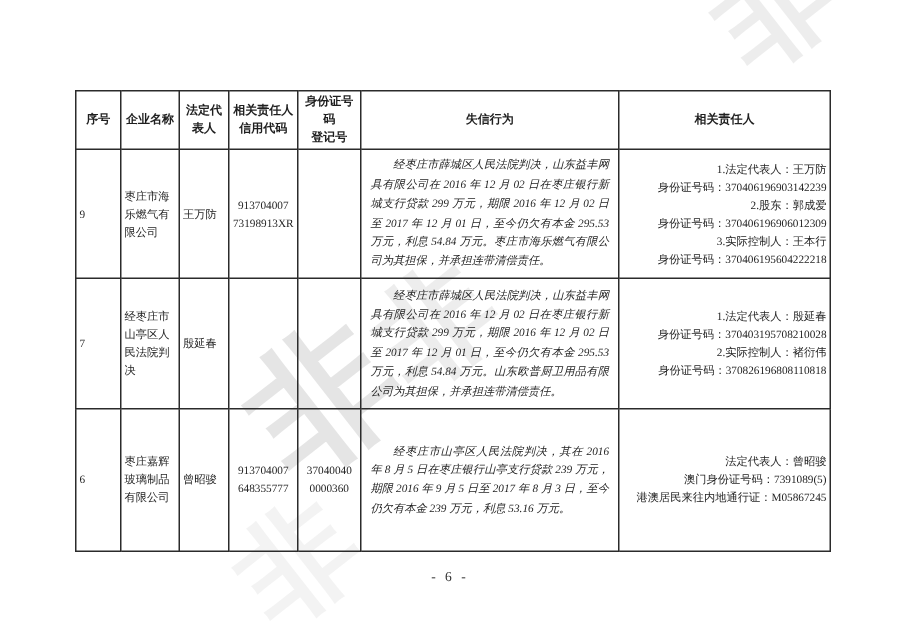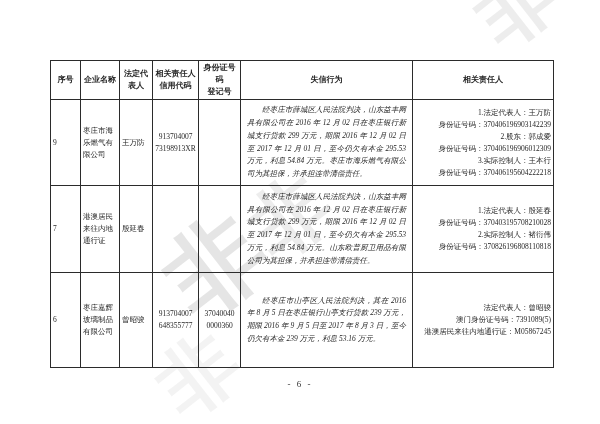--- a/index.html
+++ b/index.html
@@ -92,21 +92,21 @@
         </td>
       <td class="c-resp">1.法定代表人：王万防
 身份证号码：370406196903142239
 2.股东：郭成爱
 身份证号码：370406196906012309
 3.实际控制人：王本行
 身份证号码：370406195604222218</td>
     </tr>
     <tr style="height:87px;">
       <td class="c-no">7</td>
-      <td class="c-company">港澳居民来往内地通行证</td>
+      <td class="c-company">经枣庄市山亭区人民法院判决</td>
       <td class="c-rep">殷延春</td>
       <td class="c-code"></td>
       <td class="c-reg"></td>
       <td class="c-behavior">
           <div class="para">经枣庄市薛城区人民法院判决，山东益丰网具有限公司在 2016 年 12 月 02 日在枣庄银行新城支行贷款 299 万元，期限 2016 年 12 月 02 日至 2017 年 12 月 01 日，至今仍欠有本金 295.53 万元，利息 54.84 万元。山东欧普厨卫用品有限公司为其担保，并承担连带清偿责任。</div>
         </td>
       <td class="c-resp">1.法定代表人：殷延春
 身份证号码：370403195708210028
 2.实际控制人：褚衍伟
 身份证号码：370826196808110818</td>

